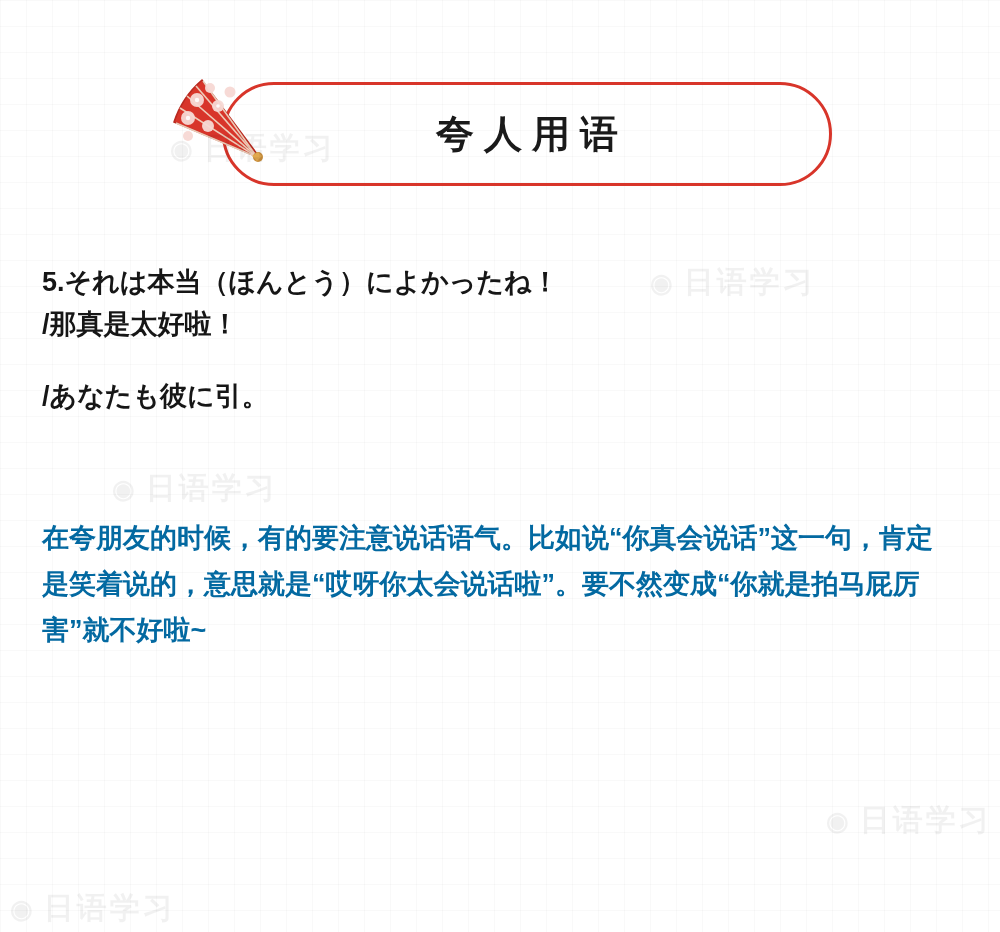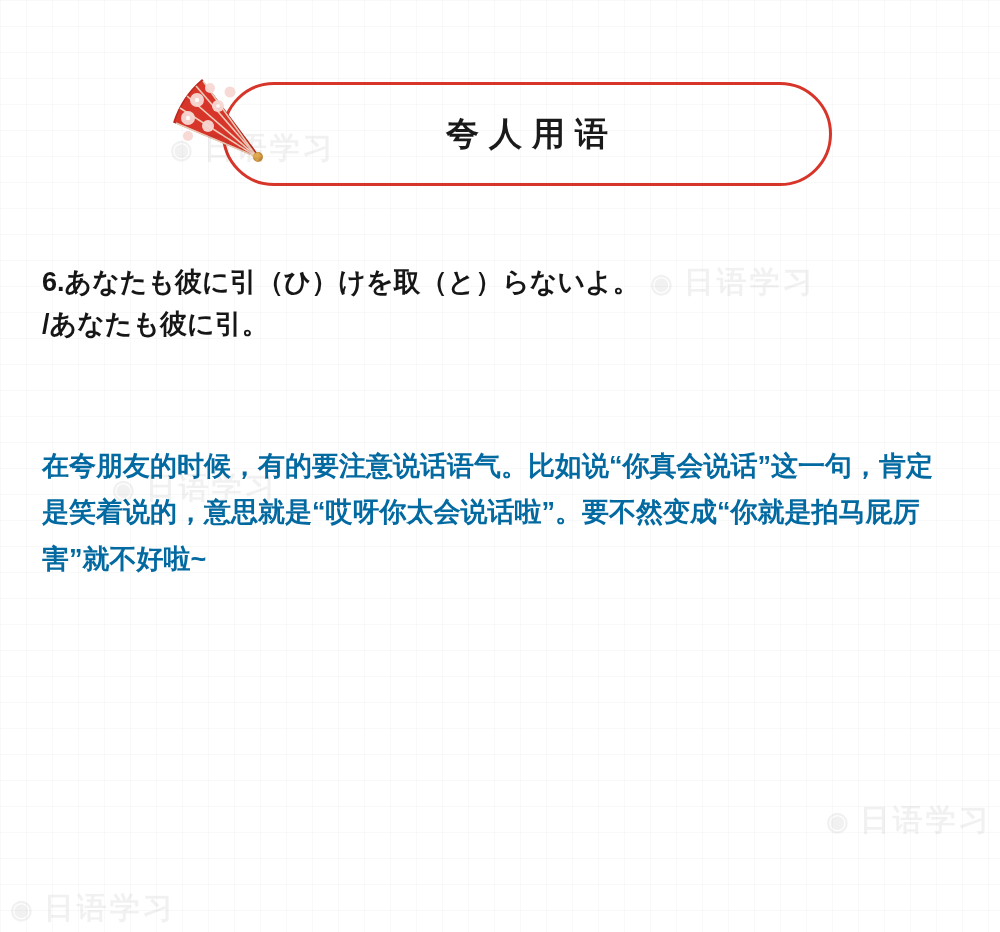--- a/index.html
+++ b/index.html
@@ -46,21 +46,21 @@
   }
   .header-title {
     position: absolute;
     left: 0;
     top: 0;
     width: 610px;
     height: 104px;
     display: flex;
     align-items: center;
     justify-content: center;
-    font-size: 33px;
+    font-size: 38px;
     font-weight: bold;
     letter-spacing: 10px;
     text-indent: 10px;
     color: #1a1a1a;
   }
 
   
   .fan {
     position: absolute;
     left: 172px;
@@ -157,23 +157,26 @@
         <circle cx="-42" cy="-52" r="1.8"></circle>
       </g>
       <circle cx="-2" cy="-1" r="5" fill="#c98e3c"></circle>
       <path d="M-8,-2 L-2,-6 L2,-2 L-3,3 Z" fill="#e0a84e"></path>
     </g>
   </svg>
 </div>
 
 <div class="content">
 
+  <div class="entry">
+    <div class="jp">5.それは本当（ほんとう）によかったね！</div>
+    <div class="cn">/那真是太好啦！</div>
+  </div>
 
   <div class="entry">
-    <div class="jp">6.あなたも彼に引（ひ）けを取（と）らないよ。</div>
     <div class="cn">/あなたも彼に引。</div>
   </div>
 
   <div class="note">在夸朋友的时候，有的要注意说话语气。比如说“你真会说话”这一句，肯定是笑着说的，意思就是“哎呀你太会说话啦”。要不然变成“你就是拍马屁厉害”就不好啦~</div>
 
 </div>
 
 <div class="wm wm-1">
   <span class="wm-logo">◉</span><span>日语学习</span>
 </div>

